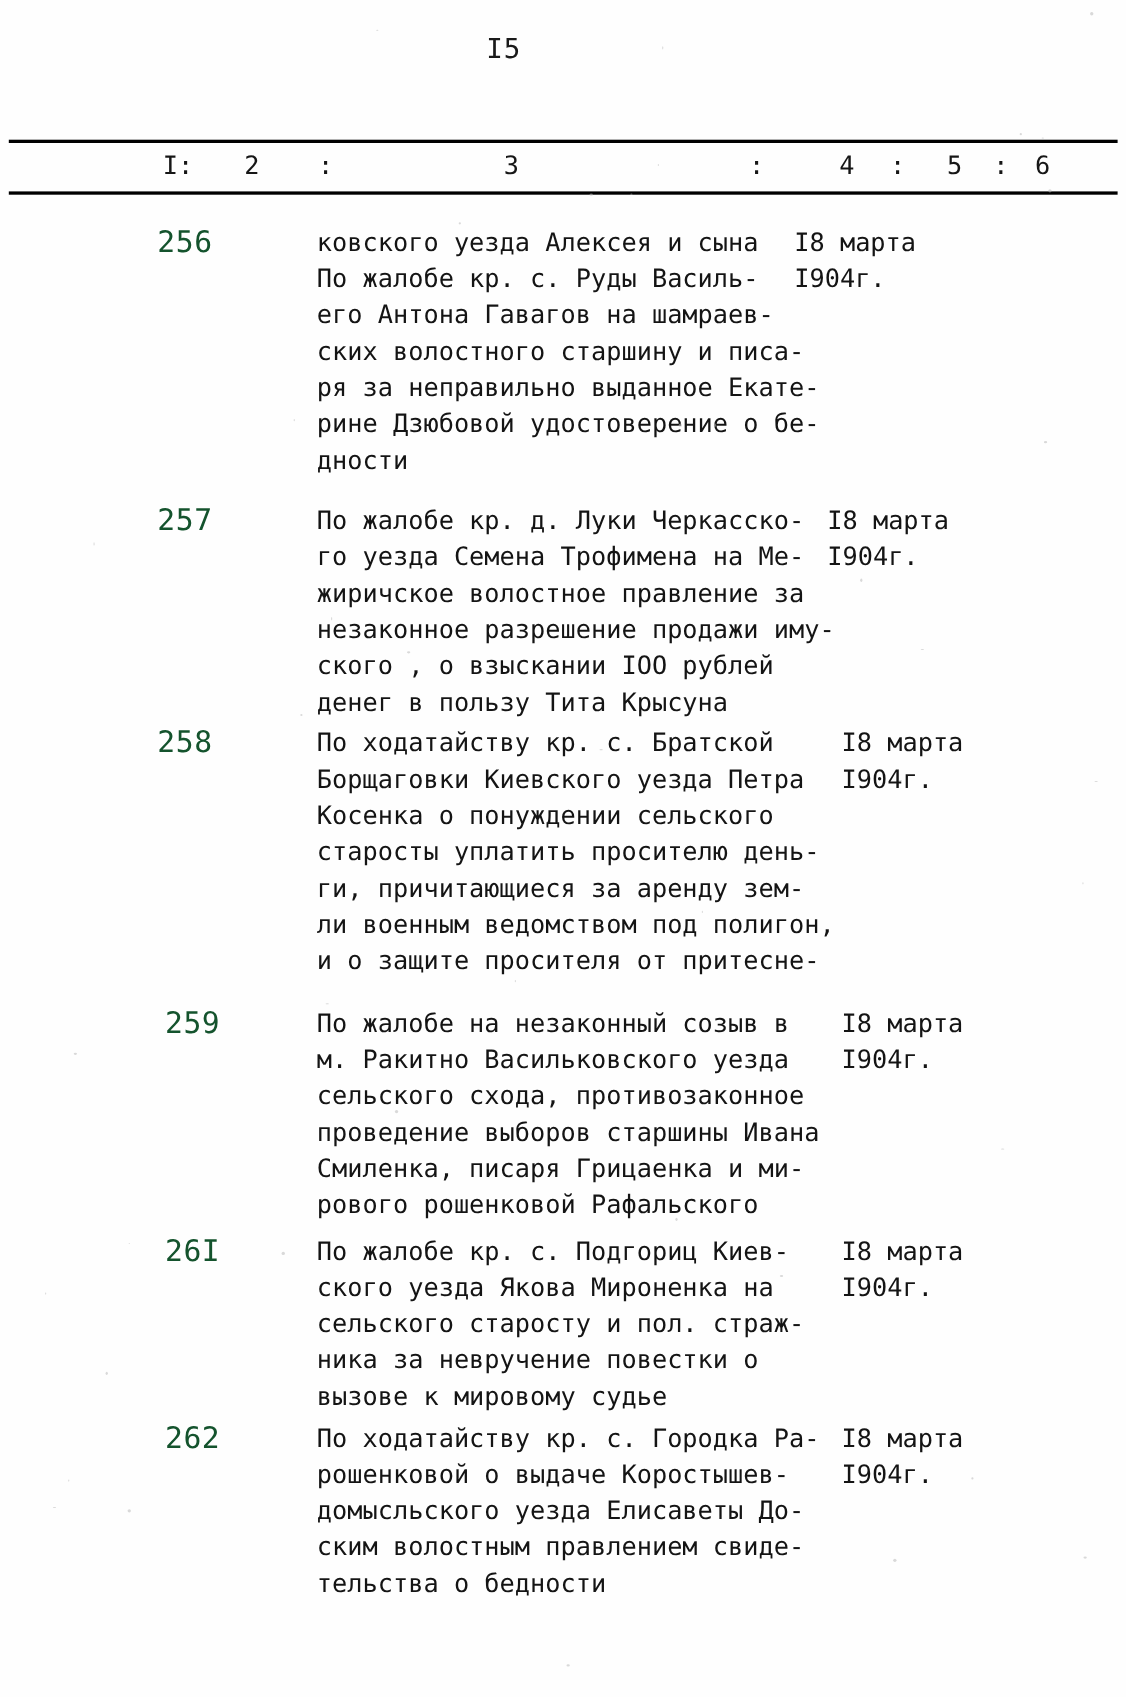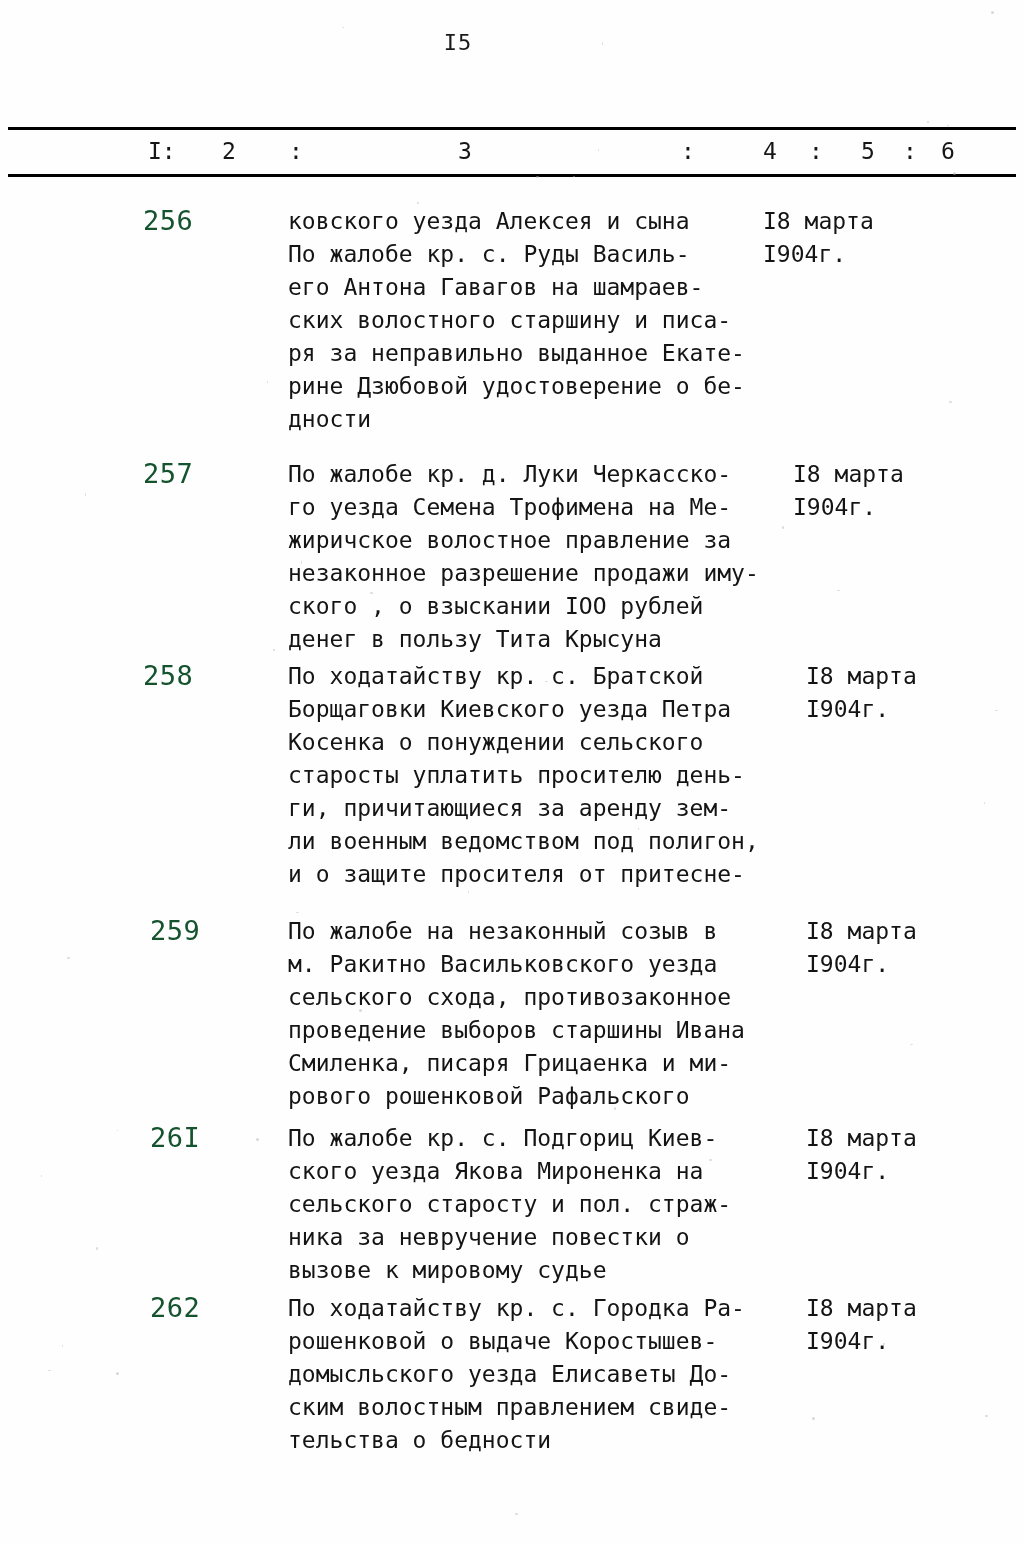--- a/index.html
+++ b/index.html
@@ -31,21 +31,21 @@
     pointer-events: none;
   }
 
   
   .folio {
     position: absolute;
     top: 30px;
     left: 0;
     width: 916px;
     text-align: center;
-    font-size: 22px;
+    font-size: 25px;
     letter-spacing: 1px;
     color: #1a1a1a;
   }
 
   
   .rule {
     position: absolute;
     left: 8px;
     width: 1008px;
     background: #000;
@@ -91,21 +91,20 @@
     color: #141414;
     white-space: pre;
   }
   .entry-date {
     position: absolute;
     top: 0;
     font-size: 23px;
     line-height: 33px;
     color: #141414;
     white-space: pre;
-    margin-left: 41px;
   }
   .entry-body div, .entry-date div { white-space: pre; }
 
   
   .num-a  { left: 143px; }
   .num-b  { left: 150px; }
   .txt    { left: 288px; }
   .date-a { left: 722px; }
   .date-b { left: 752px; }
   .date-c { left: 765px; }

